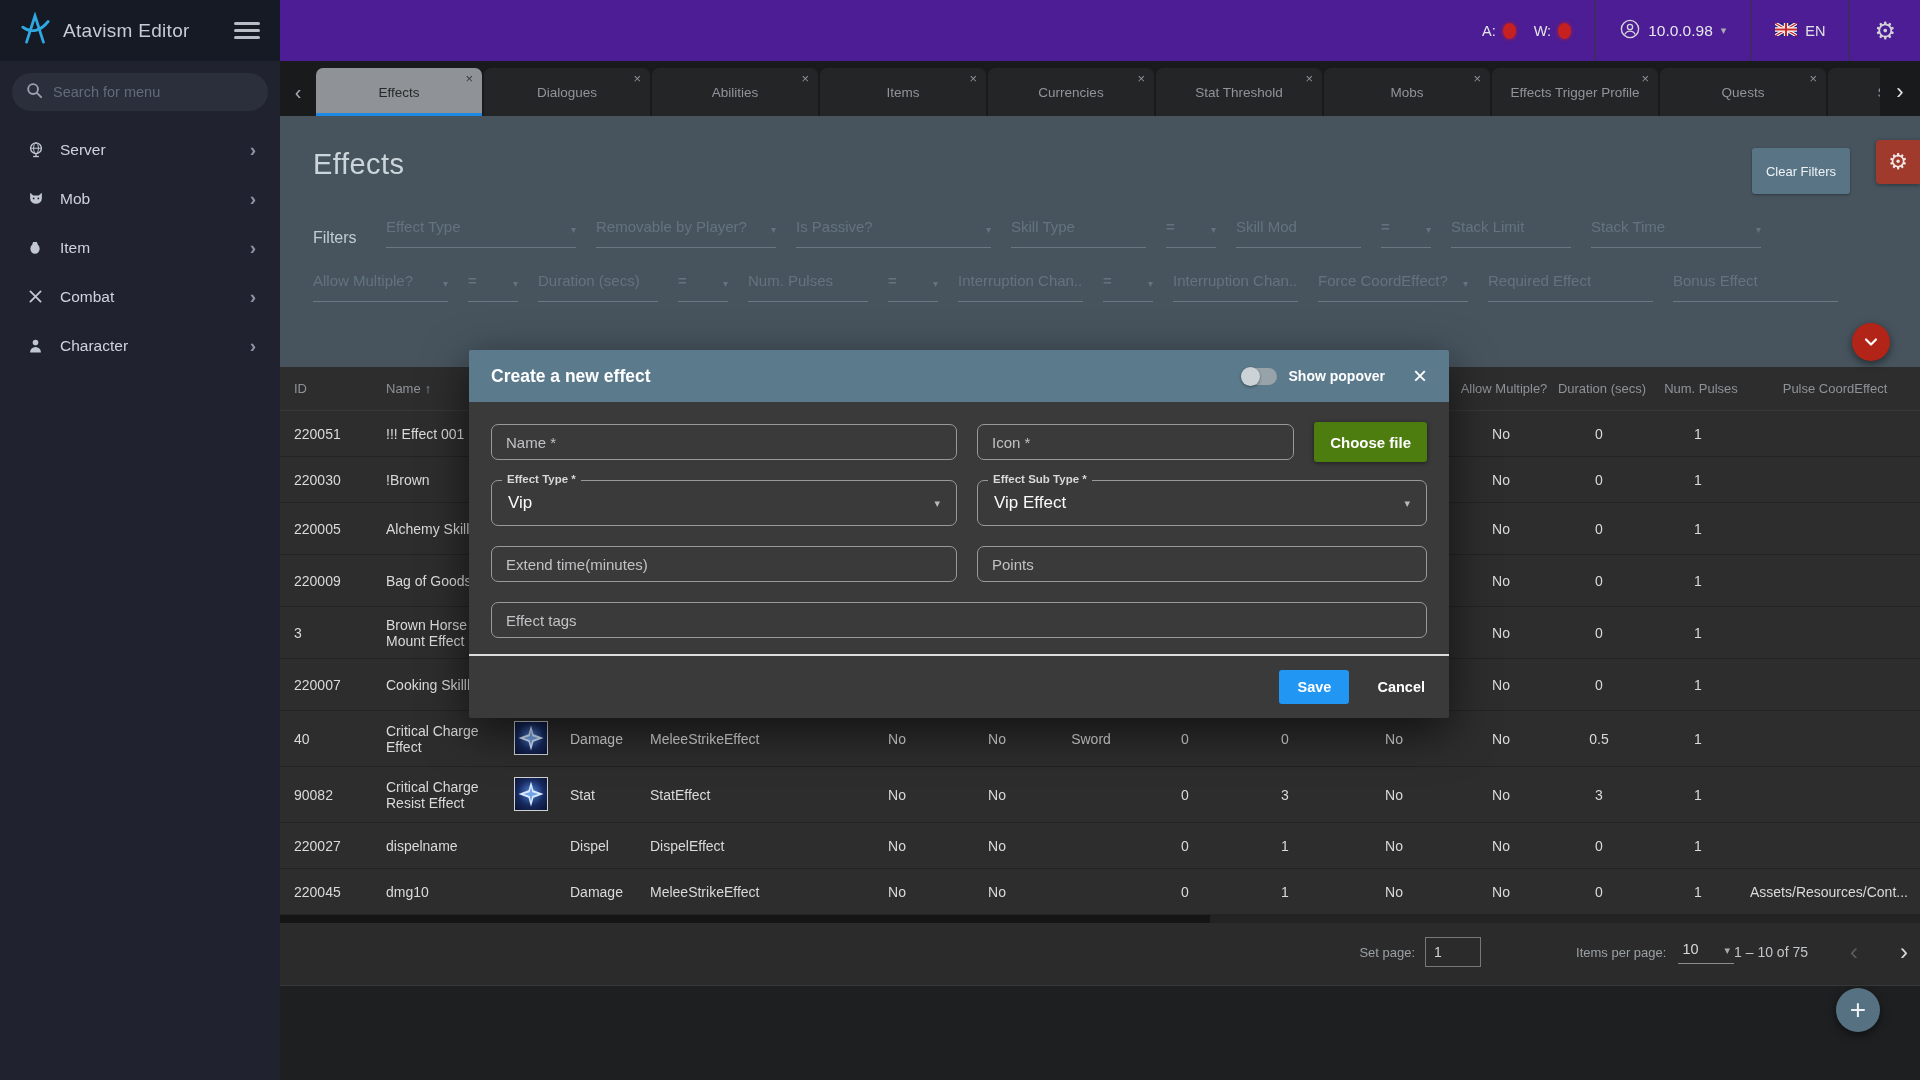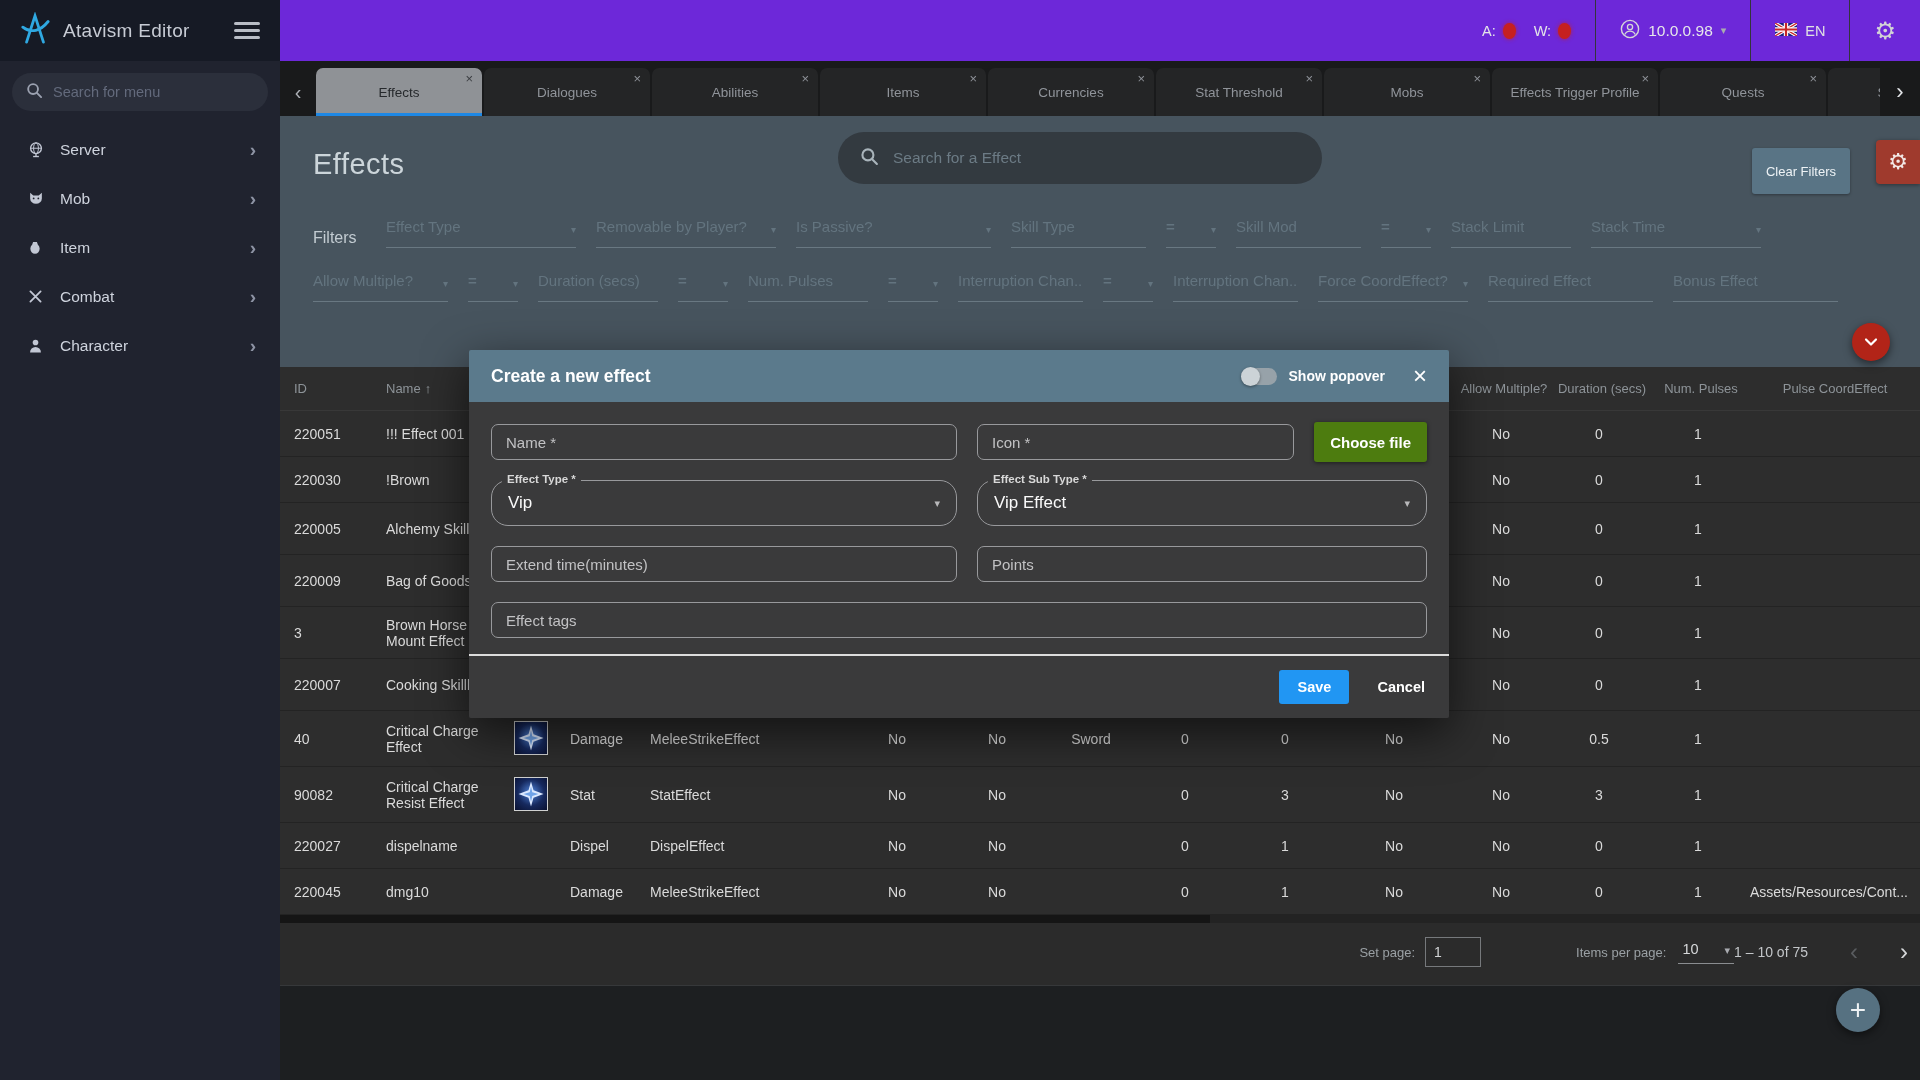--- a/index.html
+++ b/index.html
@@ -1,20 +1,20 @@
 <!DOCTYPE html>
 <html><head>
 <meta charset="utf-8">
 <style>
   * { box-sizing: border-box; margin: 0; padding: 0; }
   html,body { width:1920px; height:1080px; overflow:hidden; }
   body { font-family:"Liberation Sans", sans-serif; background:#1b1d1e; position:relative; color:#ddd; }
 
   
-  #topbar { position:absolute; left:0; top:0; width:1920px; height:61px; background:#6d28d9; display:flex; z-index:3; }
+  #topbar { position:absolute; left:0; top:0; width:1920px; height:61px; background:#4c1d95; display:flex; z-index:3; }
   #topbar-left { width:280px; height:100%; background:#161a25; display:flex; align-items:center; padding:0 20px; }
   .app-title { color:#c7cbd4; font-size:19px; letter-spacing:.3px; margin-left:13px; flex:1; }
   .hamburger { width:26px; cursor:pointer; }
   .hamburger div { height:3px; background:#b9bdc6; border-radius:2px; margin:4px 0; }
   #topbar-right { flex:1; display:flex; align-items:center; justify-content:flex-end; }
   .tb-group { display:flex; align-items:center; height:100%; padding:0 24px; border-left:1px solid #33353a; }
   .tb-group.first { border-left:none; }
   .status-pair { display:flex; align-items:center; margin-right:18px; }
   .status-pair:last-child { margin-right:0; }
   .status-lbl { color:#e4e5e8; font-size:14.5px; margin-right:7px; }
@@ -104,21 +104,21 @@
   .toggle .knob { position:absolute; left:0; top:-1px; width:19px; height:19px; border-radius:50%; background:#ccd3d7; box-shadow:0 1px 3px rgba(0,0,0,.4); }
   .toggle-lbl { color:#fff; font-size:14px; font-weight:bold; margin-left:12px; }
   .modal-close { color:#fff; font-size:24px; margin-left:28px; cursor:pointer; line-height:1; }
   .modal-body { background:#3a3a3b; height:316px; padding:20px 22px 0 22px; position:relative; }
   .m-row { display:flex; gap:20px; align-items:center; }
   .m-input { background:transparent; border:1px solid #98999c; border-radius:7px; color:#e4e4e4; font-size:15px; padding:0 14px; height:36px; outline:none; font-family:inherit; }
   .m-input::placeholder { color:#c2c2c4; }
   .w-name { width:466px; }
   .w-flex { flex:1; min-width:0; }
   .btn-choose { height:40px; padding:0 16px; background:#4d7c0f; border:none; border-radius:3px; color:#fff; font-size:15px; font-weight:bold; font-family:inherit; box-shadow:0 1px 4px rgba(0,0,0,.5); cursor:pointer; }
-  .m-select { position:relative; border:1px solid #98999c; border-radius:17px; height:46px; display:flex; align-items:center; padding:0 16px; color:#fafafa; font-size:17px; cursor:pointer; }
+  .m-select { position:relative; border:1px solid #98999c; border-radius:7px; height:46px; display:flex; align-items:center; padding:0 16px; color:#fafafa; font-size:17px; cursor:pointer; }
   .m-select .nlbl { position:absolute; top:-8px; left:10px; background:#3a3a3b; padding:0 5px; font-size:11.5px; color:#d8d8d8; font-weight:bold; }
   .m-select .sarr { margin-left:auto; color:#b9b9bb; font-size:11px; }
   .mr2 { margin-top:18px; }
   .mr3 { margin-top:20px; }
   .mr4 { margin-top:20px; }
   .modal-div { position:absolute; left:0; right:0; bottom:62px; height:2px; background:#dcdcdc; }
   .modal-foot { position:absolute; left:0; right:0; bottom:0; height:62px; display:flex; align-items:center; justify-content:flex-end; padding-right:24px; gap:28px; }
   .btn-save { width:70px; height:34px; background:#2196f3; border:none; border-radius:3px; color:#fff; font-size:14.5px; font-weight:bold; font-family:inherit; cursor:pointer; }
   .btn-cancel { background:transparent; border:none; color:#fff; font-size:14.5px; font-weight:bold; font-family:inherit; cursor:pointer; }
 </style>
@@ -287,29 +287,20 @@
       </div>
       <div class="tab" data-name="tab-skill-profile">
         <span class="tab-lb" data-name="tab-label">Skill Profile</span>
       </div>
     </div>
   <div class="tab-fwd" data-name="tabs-scroll-right-icon">›</div>
 </div>
 
 <div id="panel" data-name="effects-panel">
   <div class="page-title" data-name="page-title">Effects</div>
-  <div class="page-search" data-name="effect-search">
-    <span data-name="search-icon">
-      <svg width="19" height="19" viewBox="0 0 18 18">
-          <circle cx="7.5" cy="7.5" r="5.2" fill="none" stroke="#a9b4bb" stroke-width="2"></circle>
-          <line x1="11.5" y1="11.5" x2="16" y2="16" stroke="#a9b4bb" stroke-width="2" stroke-linecap="round"></line>
-        </svg>
-    </span>
-    <input data-name="effect-search-input" placeholder="Search for a Effect" style="">
-  </div>
   <button class="btn-clear" data-name="clear-filters-button">Clear Filters</button>
   <button class="btn-pagegear" data-name="table-settings-button">⚙</button>
   <div class="filters-label" data-name="filters-label">Filters</div>
   <div class="frow" id="frow1" data-name="filter-row-1">
       <div class="ffield" data-name="filter-effect-type-0" style="width: 190px;">
         <span class="flb" data-name="filter-label">Effect Type</span>
         <span class="farr" data-name="dropdown-arrow-icon">▾</span>
       </div>
       <div class="ffield" data-name="filter-removable-by-player-1" style="width: 180px;">
         <span class="flb" data-name="filter-label">Removable by Player?</span>

